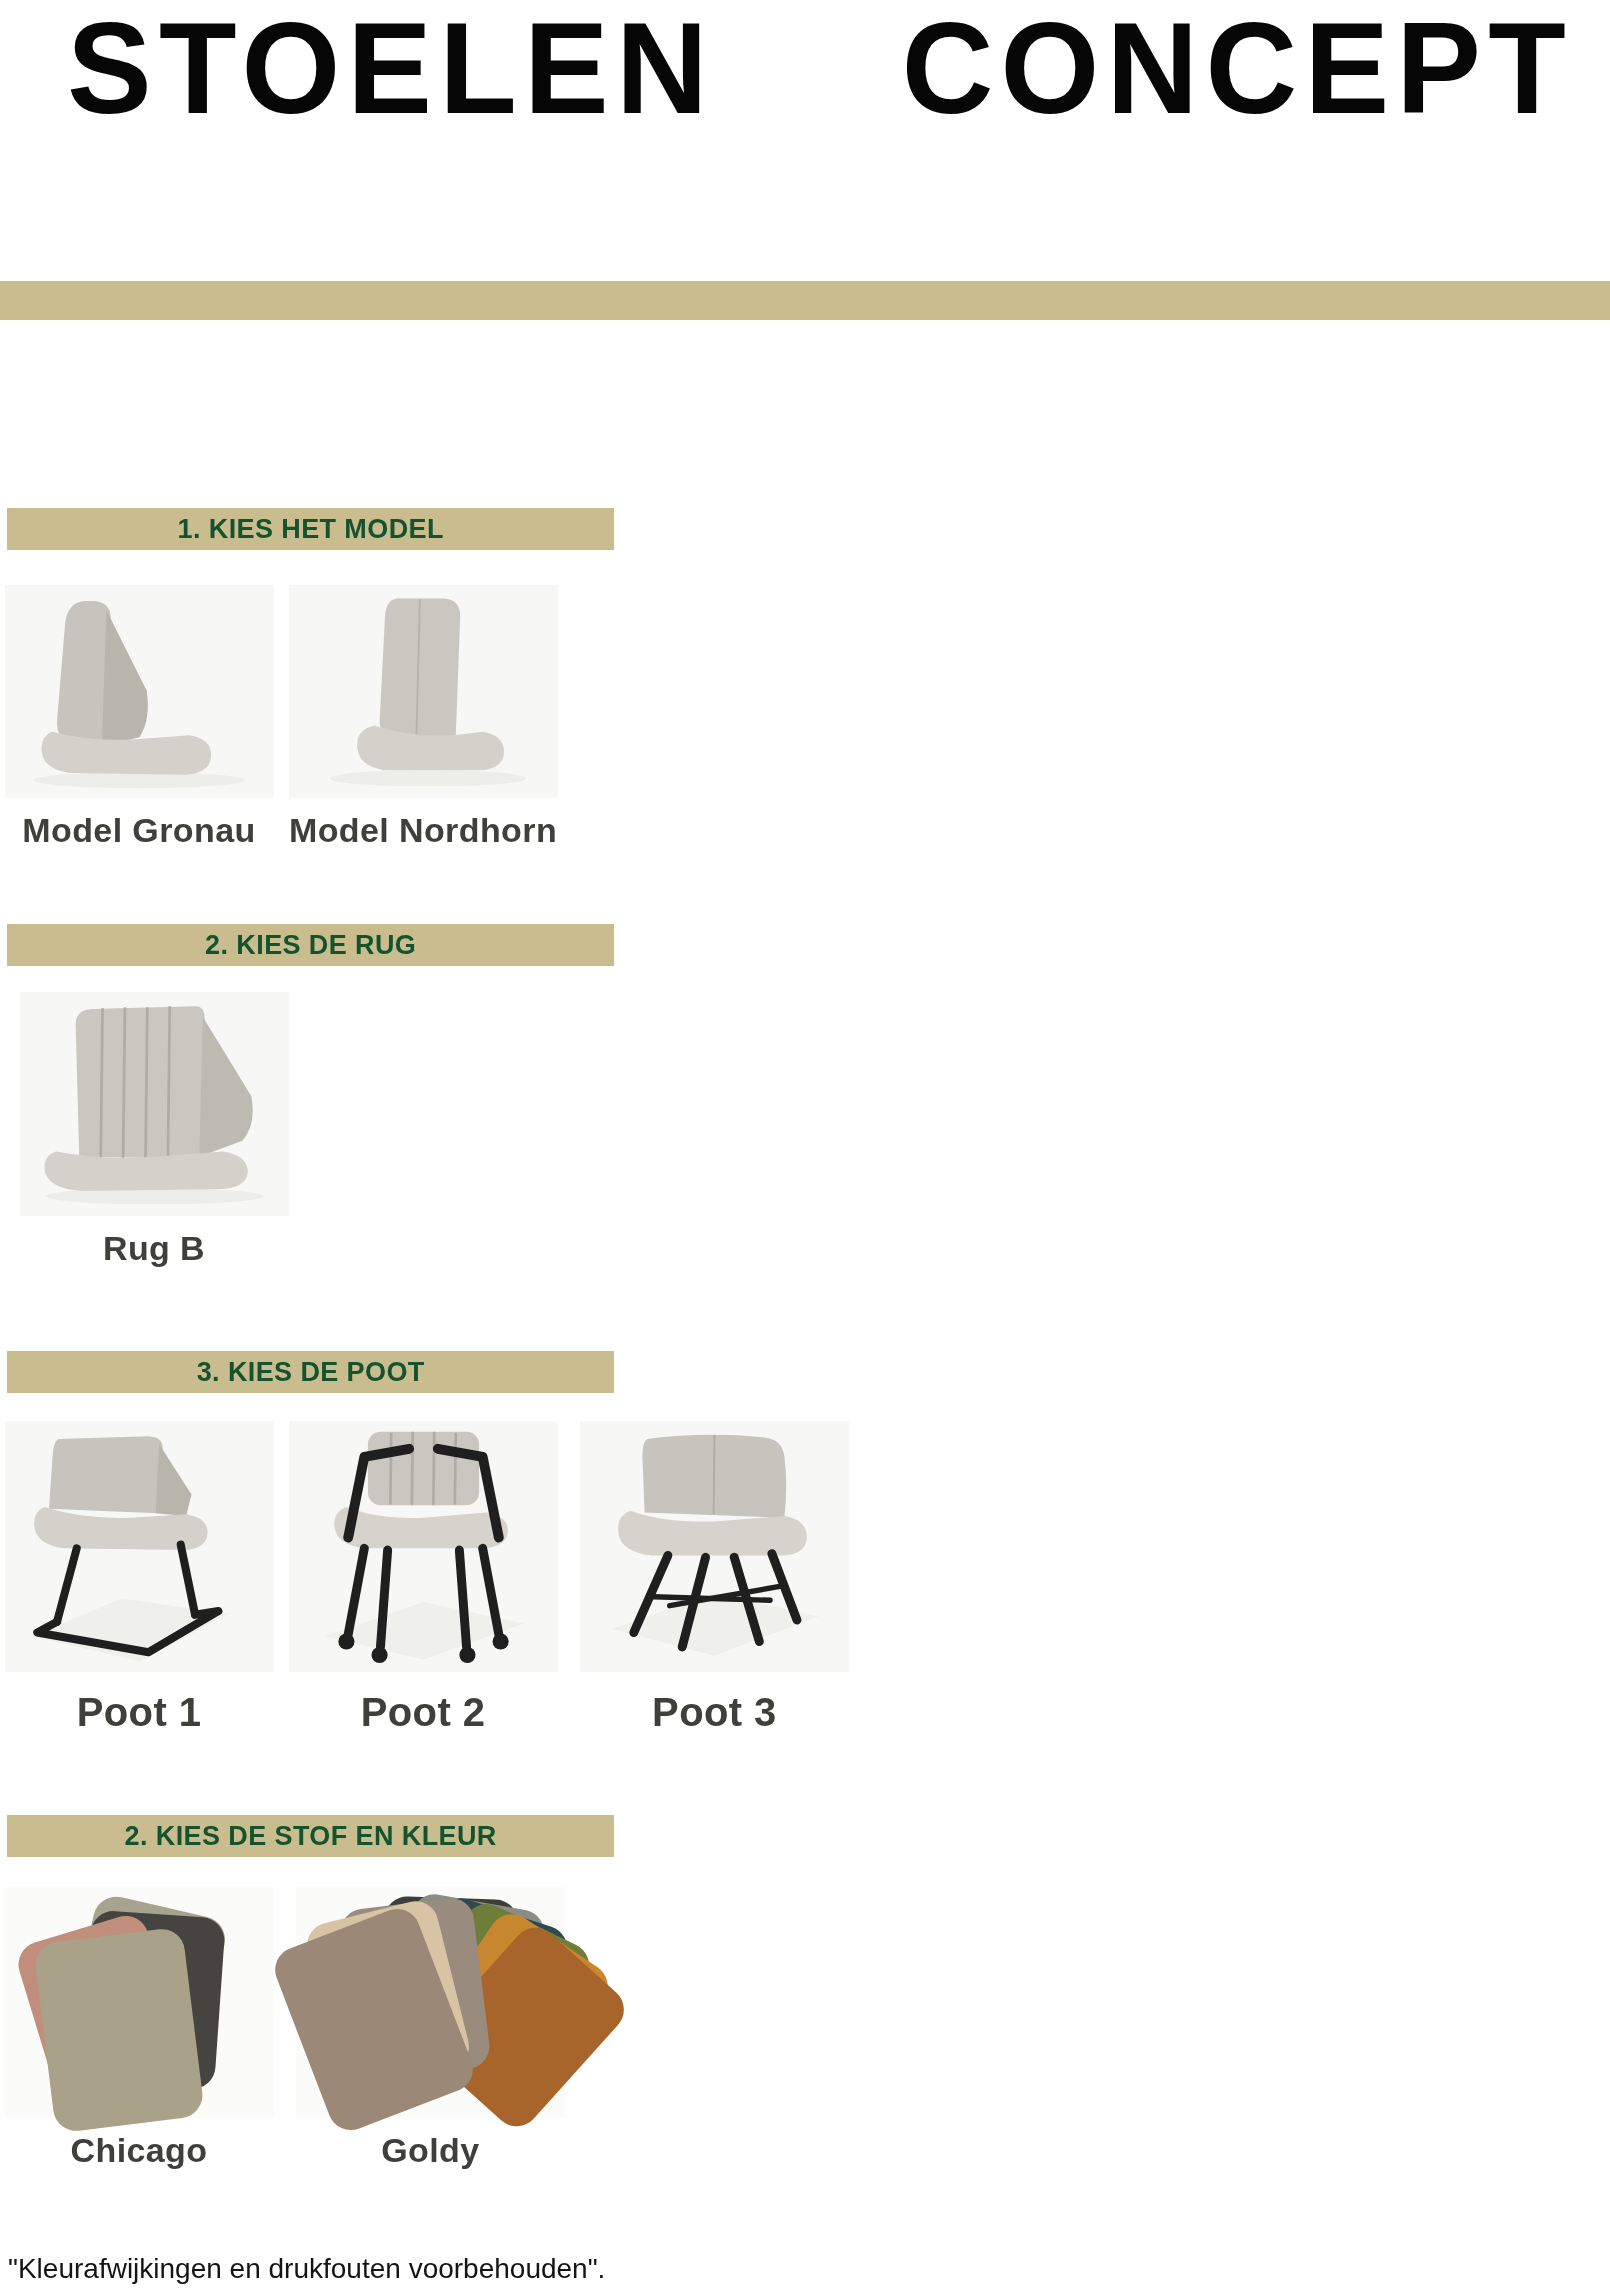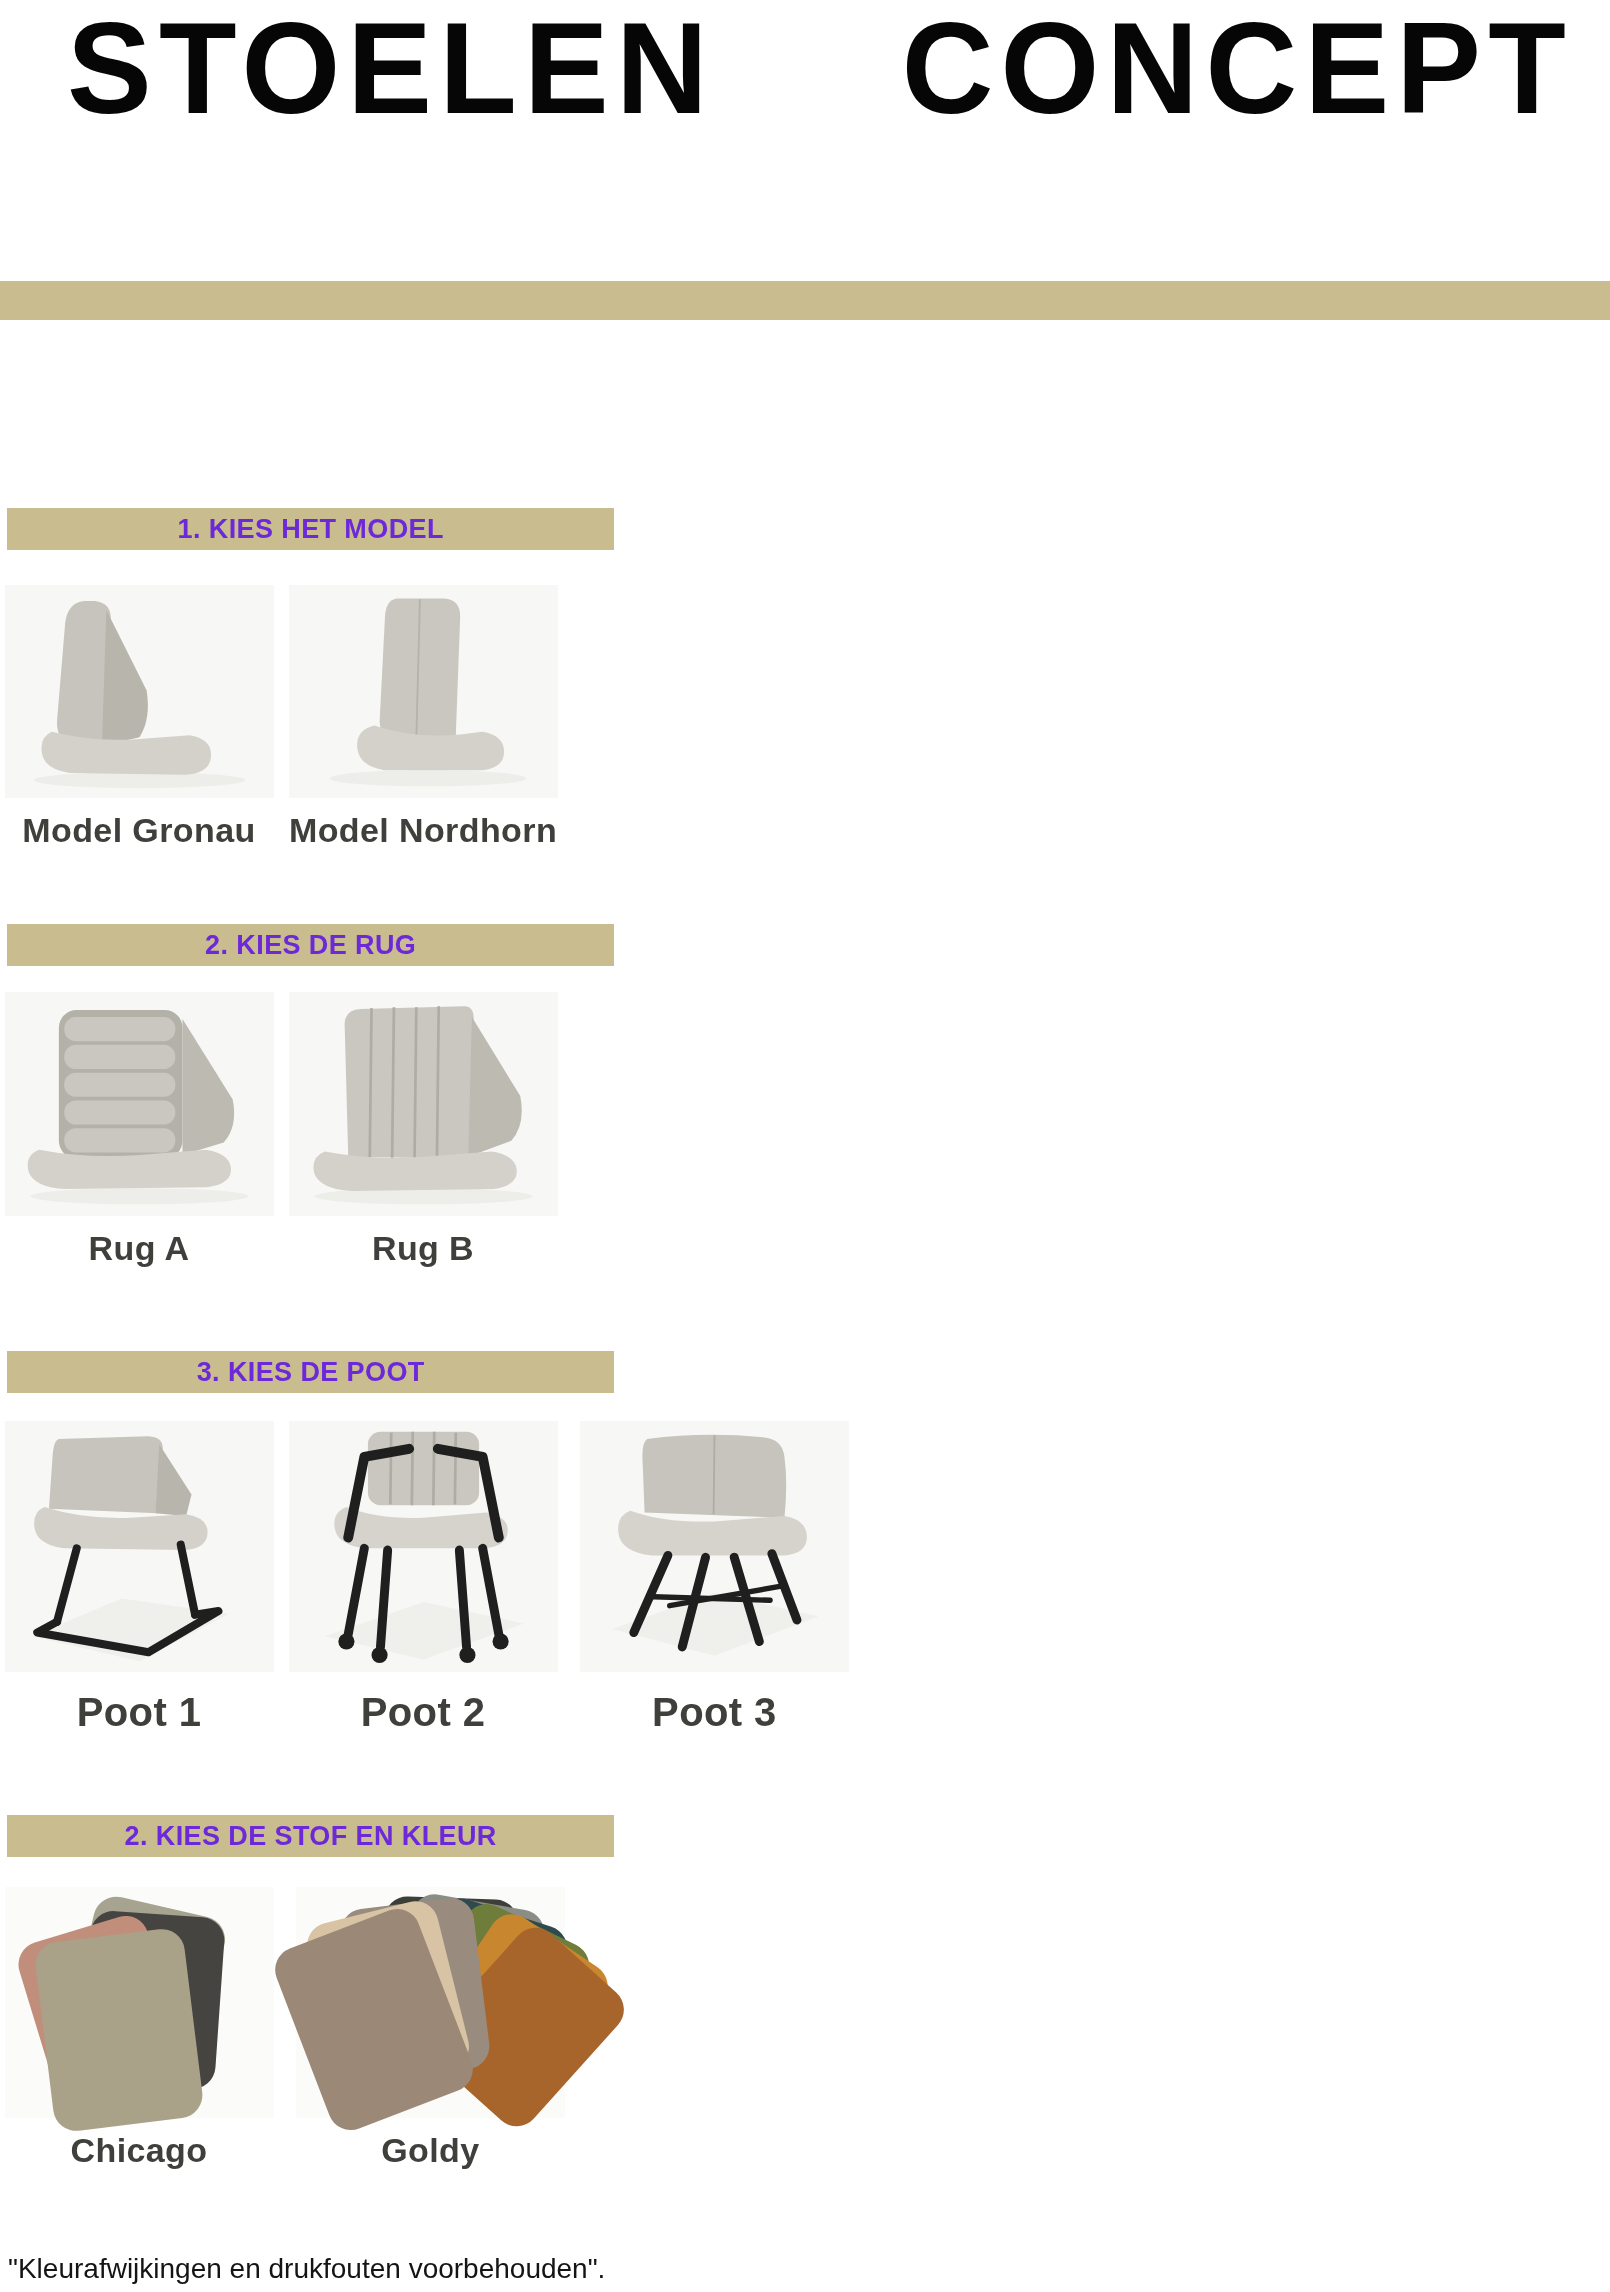--- a/index.html
+++ b/index.html
@@ -16,21 +16,21 @@
   .divider{position:absolute;top:281px;left:0;width:1610px;height:39px;background:#c9bd8f;}
 
   
   .intro{position:absolute;top:364px;left:8px;width:1594px;font-size:28px;line-height:36px;color:#161616;}
   .intro .b{font-weight:bold;}
 
   
   .step{position:absolute;left:0;width:1610px;}
   .banner{position:absolute;left:7.2px;width:607px;height:42px;background:#c9bd8f;
           display:flex;align-items:center;justify-content:center;}
-  .banner span{font-size:27px;font-weight:bold;color:#6d28d9;letter-spacing:0.4px;}
+  .banner span{font-size:27px;font-weight:bold;color:#14532d;letter-spacing:0.4px;}
 
   
   .figs{position:absolute;left:4.5px;display:flex;}
   figure{margin:0;width:269px;display:flex;flex-direction:column;align-items:center;font-weight:bold;}
   .g1{margin-left:15px;} .g2{margin-left:22.4px;}
   .tile{width:269px;background:#f7f7f5;}
   .t-model{height:213px;} .t-rug{height:224px;} .t-poot{height:251px;}
   .t-fan{height:231px;position:relative;background:#fbfbfa;overflow:visible;}
   figcaption{font-size:34px;color:#3f3f3c;letter-spacing:0.4px;margin-top:12.5px;white-space:nowrap;}
   .cap-big{font-size:40px;margin-top:18px;}
@@ -83,36 +83,20 @@
         <figcaption>Model Nordhorn</figcaption>
       </figure>
     </div>
   </div>
 
   <div class="step" style="top:924px">
     <div class="banner" style="top:0">
       <span>2. KIES DE RUG</span>
     </div>
     <div class="figs" style="top:68px">
-      <figure>
-        <div class="tile t-rug">
-          <svg viewBox="0 0 300 250" width="269" height="224">
-            <ellipse cx="150" cy="228" rx="122" ry="9" fill="#ededea"></ellipse>
-            <rect x="60" y="20" width="138" height="166" rx="20" fill="#b3b1a8"></rect>
-            <rect x="66" y="28" width="124" height="27" rx="13" fill="#c9c7bf"></rect>
-            <rect x="66" y="59" width="124" height="27" rx="13" fill="#c9c7bf"></rect>
-            <rect x="66" y="90" width="124" height="27" rx="13" fill="#c9c7bf"></rect>
-            <rect x="66" y="121" width="124" height="27" rx="13" fill="#c9c7bf"></rect>
-            <rect x="66" y="152" width="124" height="27" rx="13" fill="#c9c7bf"></rect>
-            <path d="M198,30 L254,120 Q260,150 244,168 L198,182 Z" fill="#bcbab1"></path>
-            <path d="M38,176 Q22,182 26,200 Q32,218 68,220 L226,218 Q254,214 252,196 Q250,180 224,176 L150,182 Q90,186 38,176 Z" fill="#d3d1c9"></path>
-          </svg>
-        </div>
-        <figcaption>Rug A</figcaption>
-      </figure>
       <figure class="g1">
         <div class="tile t-rug">
           <svg viewBox="0 0 300 250" width="269" height="224">
             <ellipse cx="150" cy="228" rx="122" ry="9" fill="#ededea"></ellipse>
             <path d="M62,36 Q62,20 80,19 L196,16 Q206,16 206,30 L202,186 L66,184 Z" fill="#c9c7bf"></path>
             <path d="M92,18 L90,185 M117,17 L115,185 M142,17 L140,185 M167,16 L165,186" stroke="#aeaca3" stroke-width="3" fill="none"></path>
             <path d="M204,28 L258,116 Q264,148 248,166 L200,184 Z" fill="#bcbab1"></path>
             <path d="M40,178 Q24,184 28,202 Q34,220 70,222 L228,220 Q256,216 254,198 Q252,182 226,178 L150,184 Q92,188 40,178 Z" fill="#d3d1c9"></path>
           </svg>
         </div>

